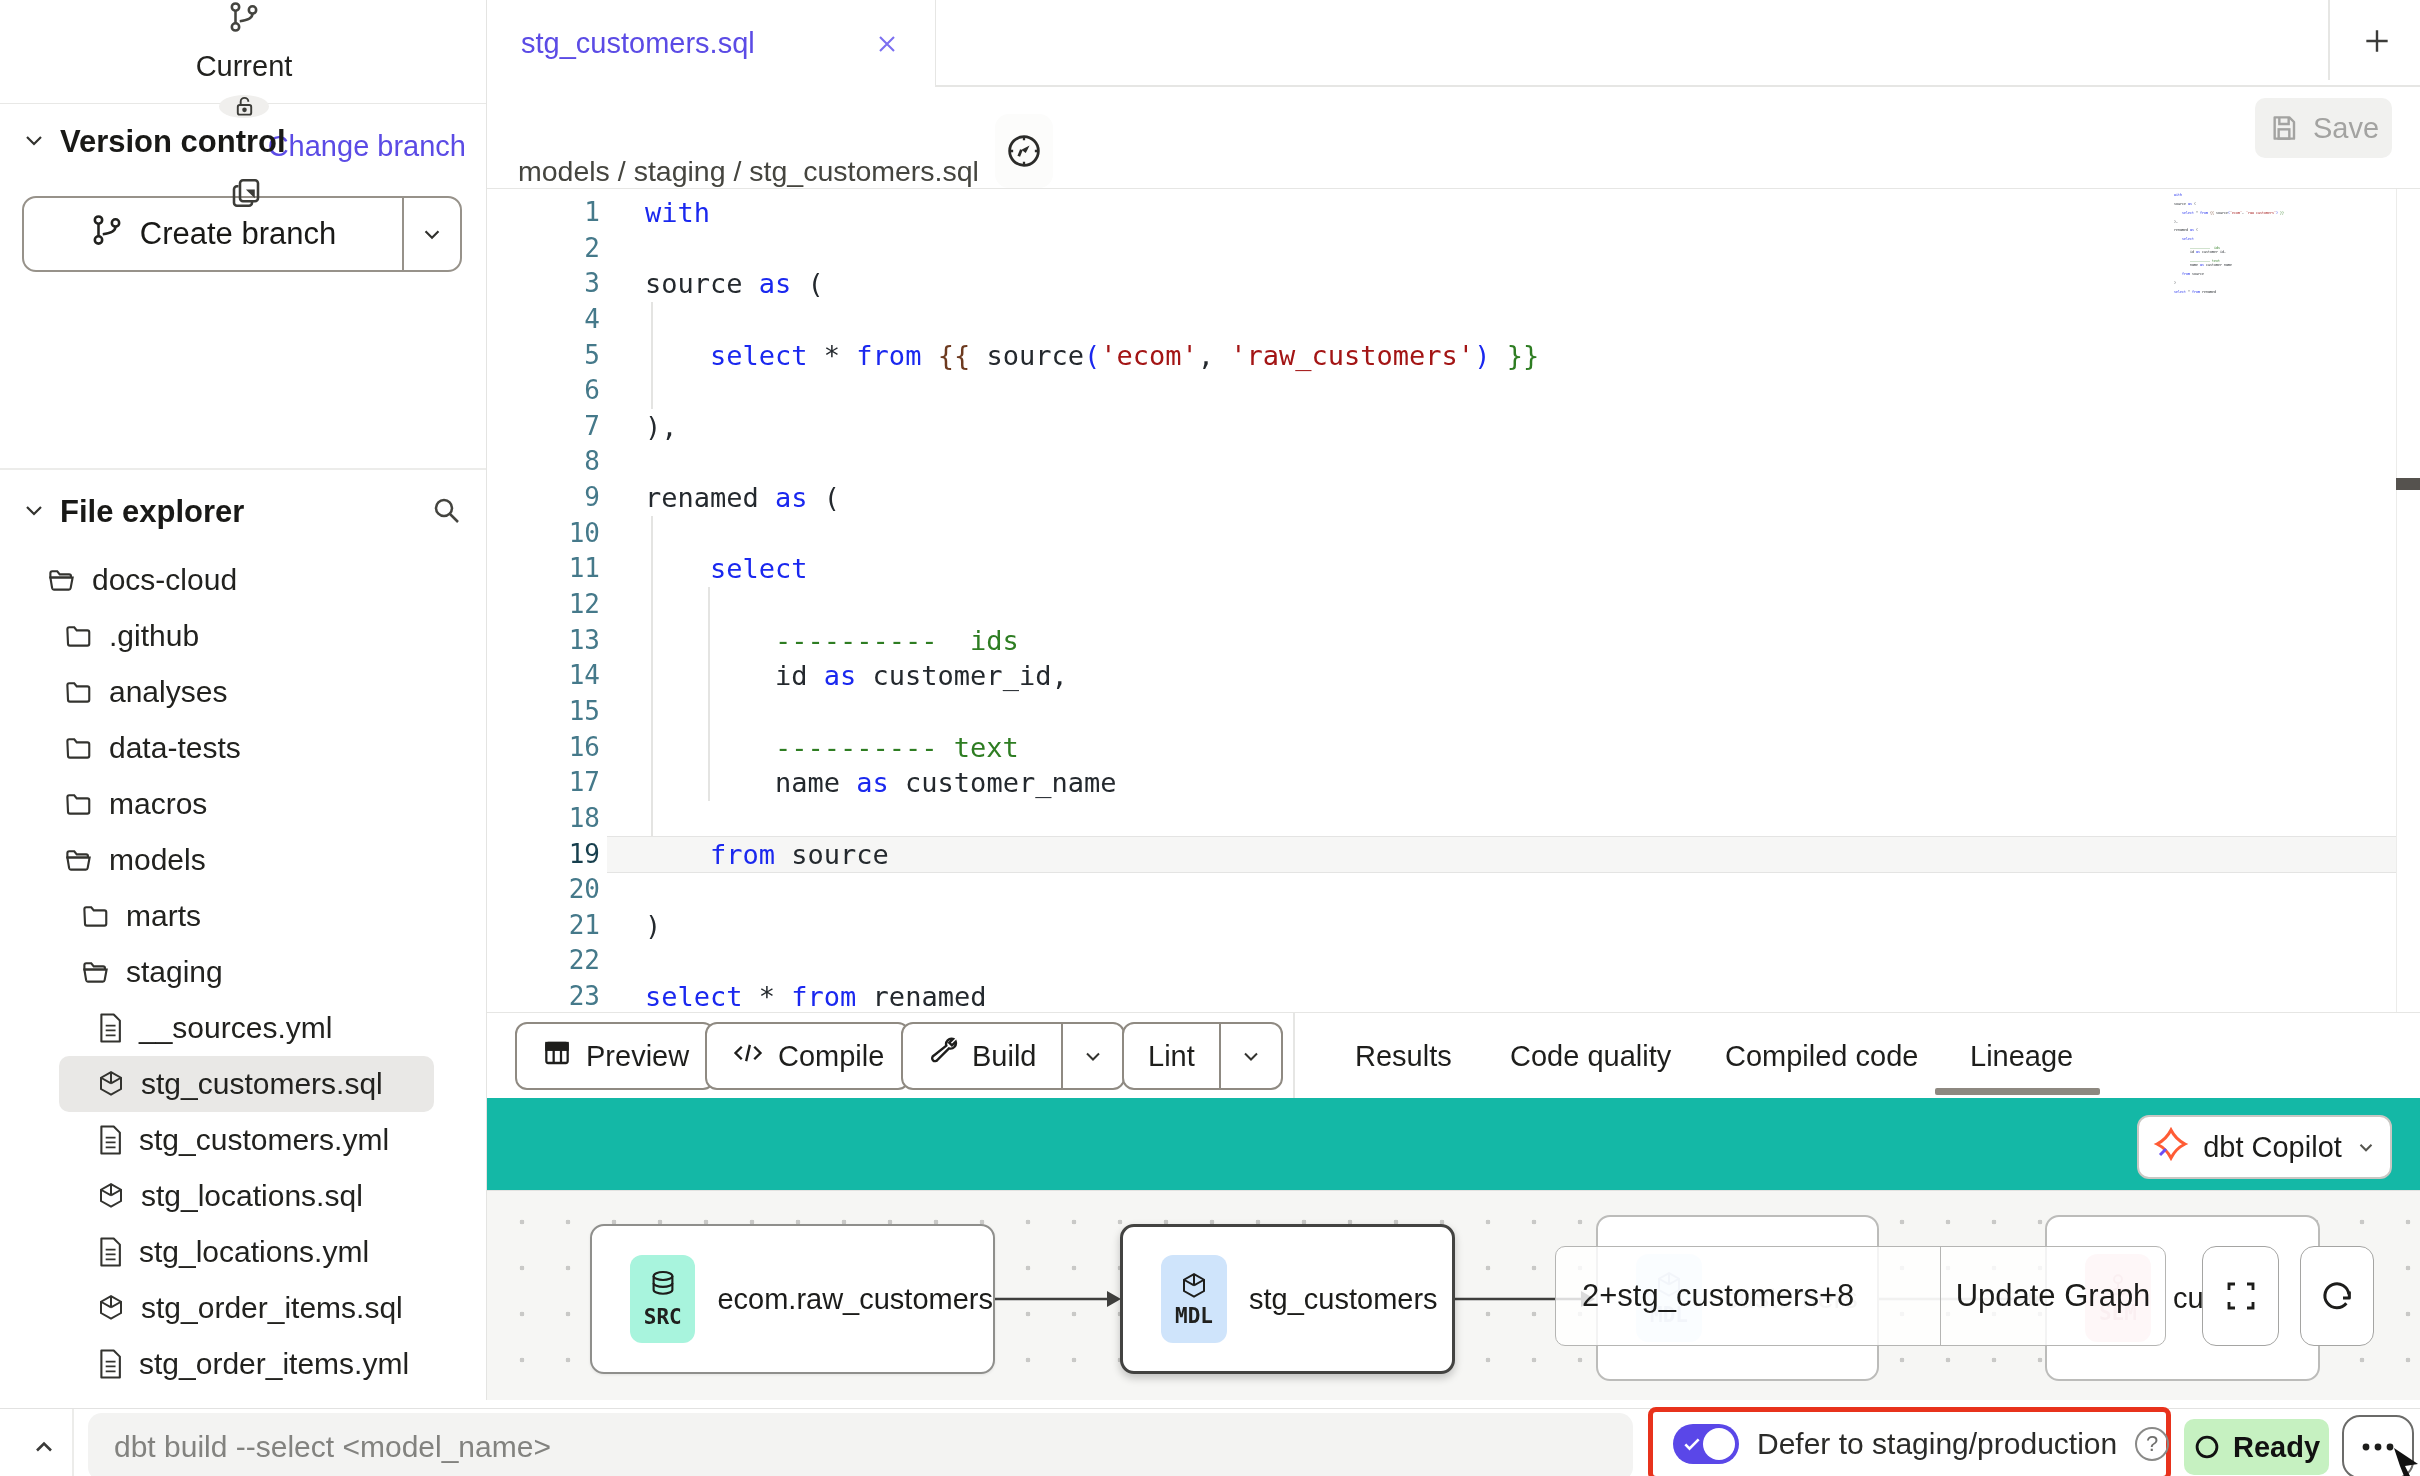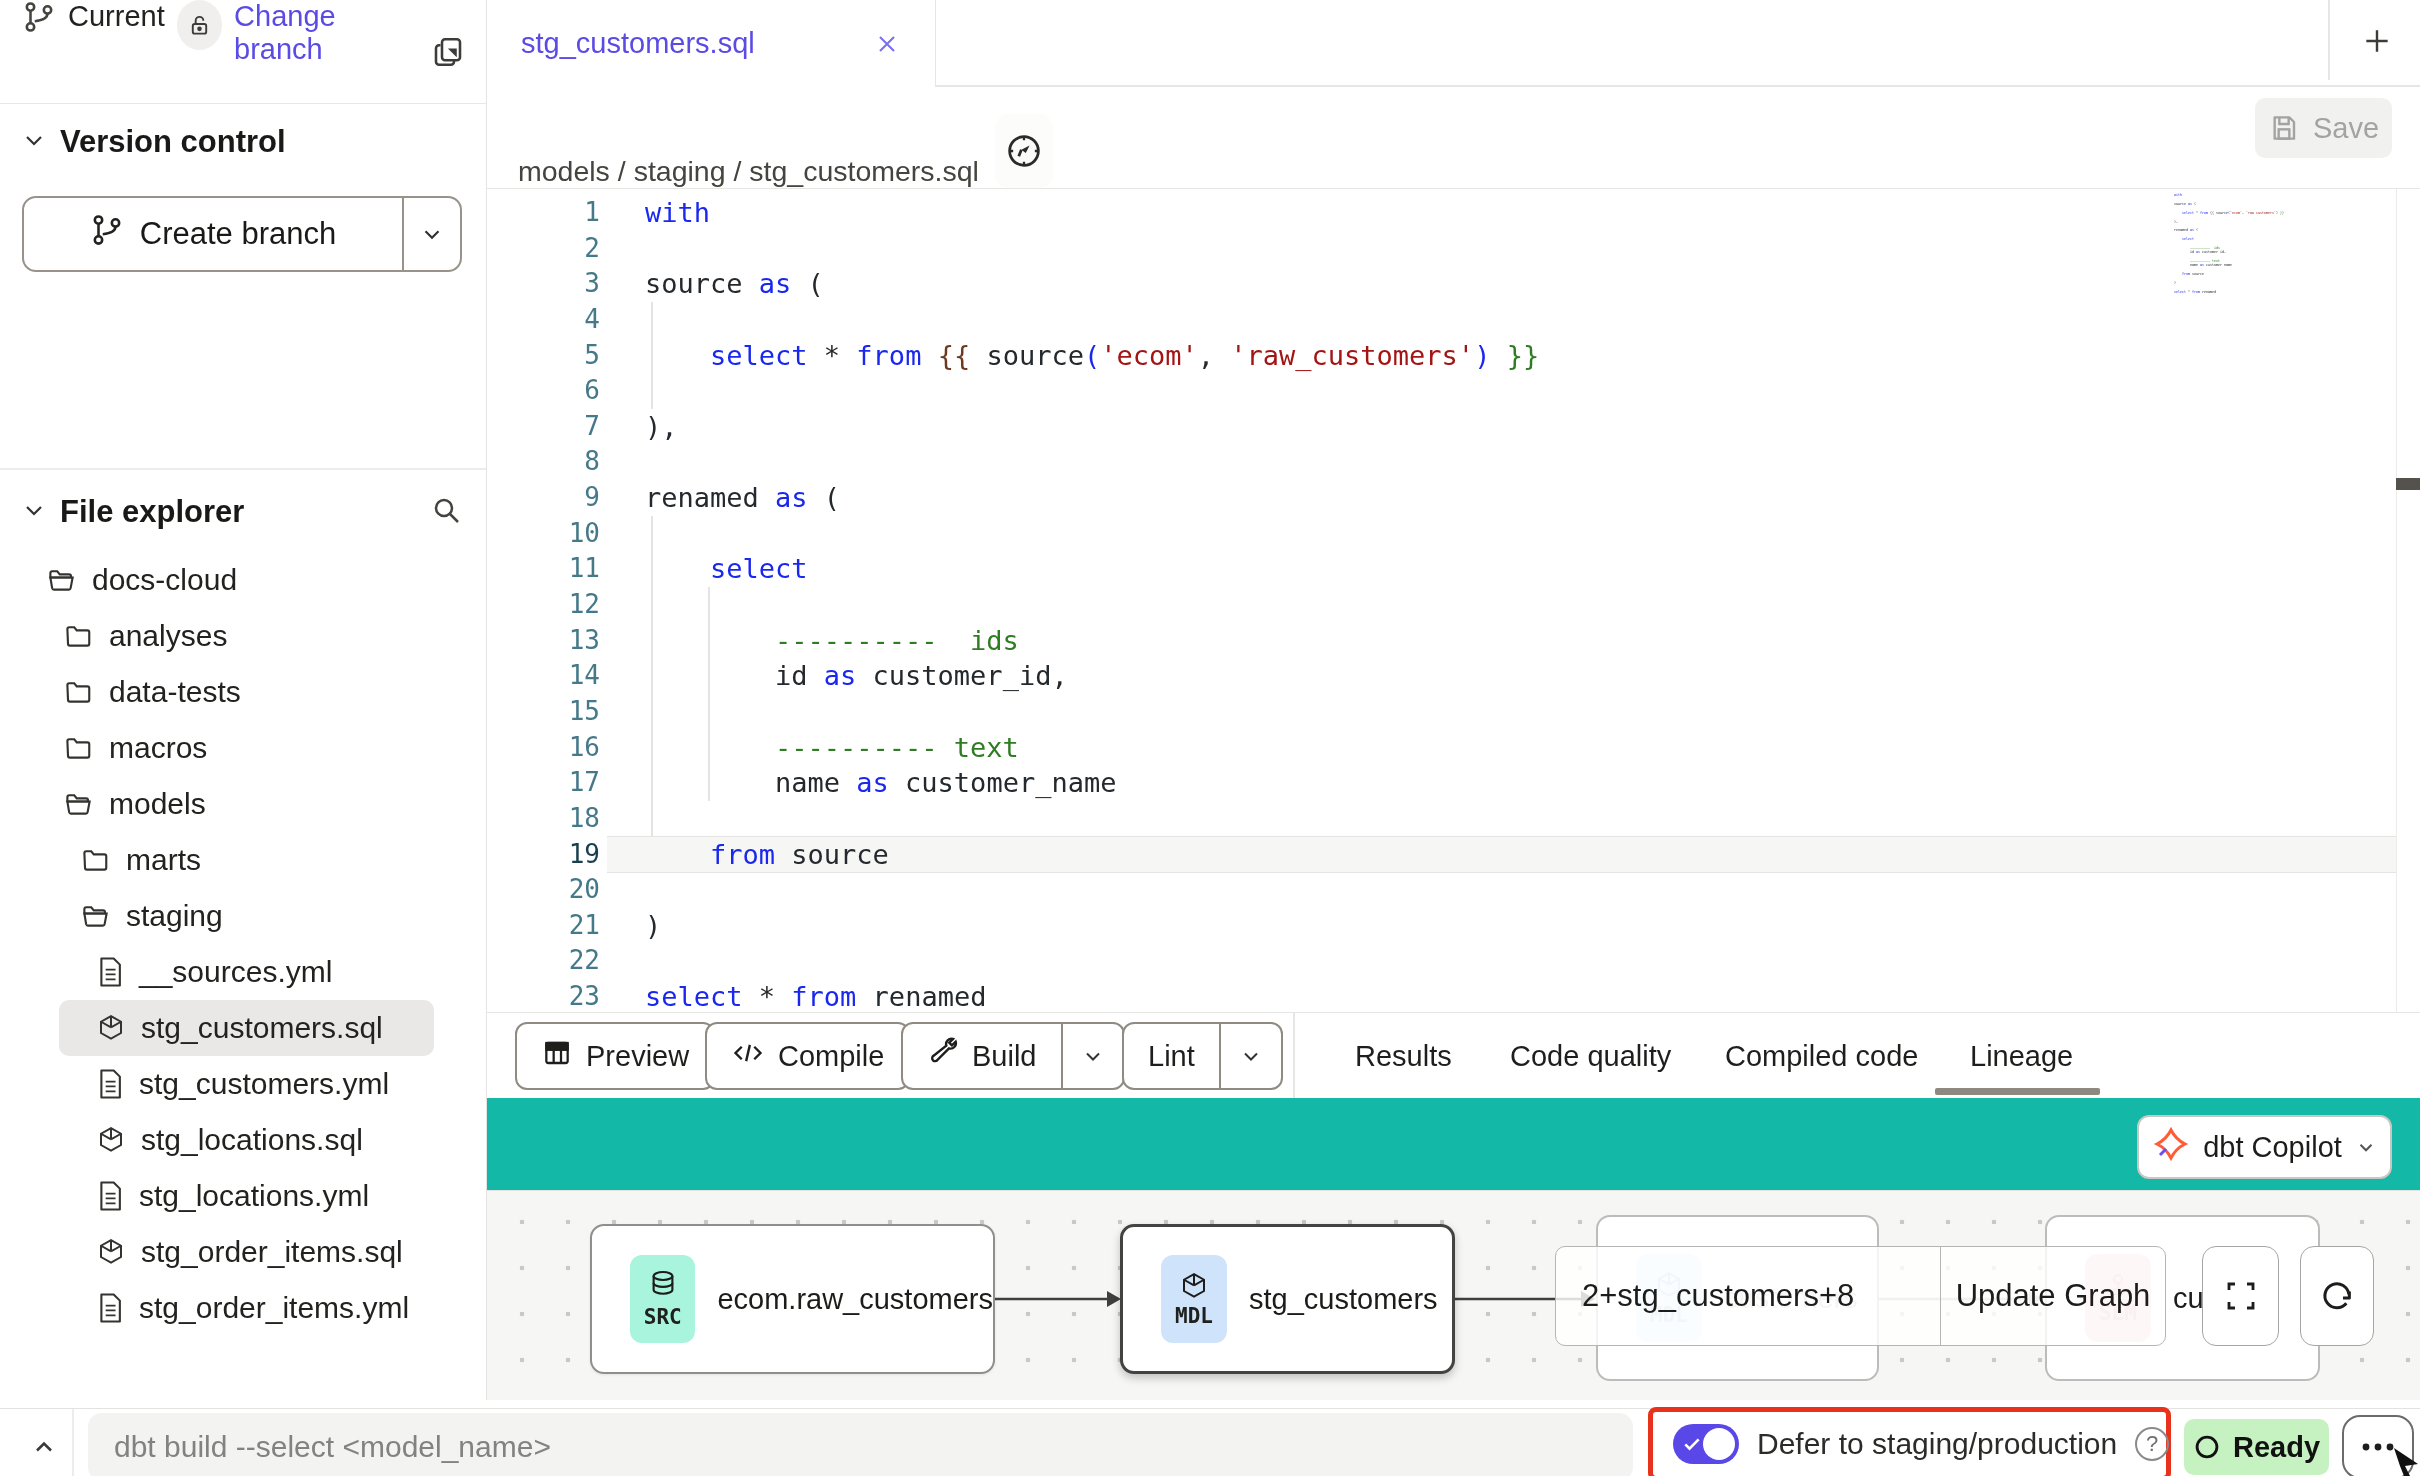--- a/index.html
+++ b/index.html
@@ -2,21 +2,21 @@
 <html><head>
 <meta charset="utf-8">
 <style>
   * { margin:0; padding:0; box-sizing:border-box; }
   html,body { background:#ffffff; }
   body { font-family:"Liberation Sans", sans-serif; color:#1e1e1c; }
   #app { position:relative; width:2420px; height:1476px; background:#fff; overflow:hidden; }
 
   
   .sidebar { position:absolute; left:0; top:0; width:487px; height:1400px; background:#fff; border-right:1.5px solid #e4e4e2; }
-  .vc-top { height:104px; border-bottom:1.5px solid #e8e8e6; display:flex; padding:0 20px 0 22px; gap:12px; }
+  .vc-top { height:104px; border-bottom:1.5px solid #e8e8e6; display:flex; align-items:center; padding:0 20px 0 22px; gap:12px;flex-direction:column; }
   .vc-top .cur { font-size:29px; color:#22221f; }
   .lock-badge { width:50px; height:50px; border-radius:50%; background:#f0efed; display:flex; align-items:center; justify-content:center; }
   .chg { margin-left:auto; font-size:29px; font-weight:500; color:#5b4be5; cursor:pointer; }
   .copy-btn { margin-left:4px; display:flex; align-items:center; }
   .vc-section { padding:20px 24px 0 22px; height:366px; border-bottom:2px solid #ececea; }
   .sec-head { display:flex; align-items:center; gap:14px; }
   .sec-head .t { font-size:31px; font-weight:700; color:#191917; }
   .create-branch { margin-top:36px; display:flex; height:76px; border:2px solid #97928a; border-radius:14px; background:#fff; overflow:hidden; }
   .cb-main { flex:1; display:flex; align-items:center; justify-content:center; gap:16px; font-size:31px; font-weight:500; color:#191917; cursor:pointer; }
   .cb-caret { width:58px; border-left:2px solid #97928a; display:flex; align-items:center; justify-content:center; cursor:pointer; }
@@ -180,20 +180,28 @@
       </div>
       <div class="tree" id="file-tree">
           <div class="tree-row" style="padding-left: 23px;">
             <span style="display: flex;">
               <svg width="32" height="30" viewBox="0 0 24 24" fill="none" stroke="#33332f" stroke-width="1.7">
                 <path d="M3.5 6.5a1.5 1.5 0 0 1 1.5-1.5h4l2 2.5h7.5a1.5 1.5 0 0 1 1.5 1.5v1H3.5z"></path>
                 <path d="M3.5 10h17.8l-1.6 8.5a1.5 1.5 0 0 1-1.5 1.2H6.4a1.5 1.5 0 0 1-1.5-1.2z"></path>
               </svg>
             </span>
             <span>docs-cloud</span>
+          </div>
+          <div class="tree-row" style="padding-left: 40px;">
+            <span style="display: flex;">
+              <svg width="32" height="30" viewBox="0 0 24 24" fill="none" stroke="#33332f" stroke-width="1.7">
+                <path d="M3.5 6.5A1.5 1.5 0 0 1 5 5h4l2 2.5h8.5A1.5 1.5 0 0 1 21 9v9.2a1.5 1.5 0 0 1-1.5 1.5h-14A1.5 1.5 0 0 1 4 18.2z"></path>
+              </svg>
+            </span>
+            <span>.github</span>
           </div>
           <div class="tree-row" style="padding-left: 40px;">
             <span style="display: flex;">
               <svg width="32" height="30" viewBox="0 0 24 24" fill="none" stroke="#33332f" stroke-width="1.7">
                 <path d="M3.5 6.5A1.5 1.5 0 0 1 5 5h4l2 2.5h8.5A1.5 1.5 0 0 1 21 9v9.2a1.5 1.5 0 0 1-1.5 1.5h-14A1.5 1.5 0 0 1 4 18.2z"></path>
               </svg>
             </span>
             <span>analyses</span>
           </div>
           <div class="tree-row" style="padding-left: 40px;">

